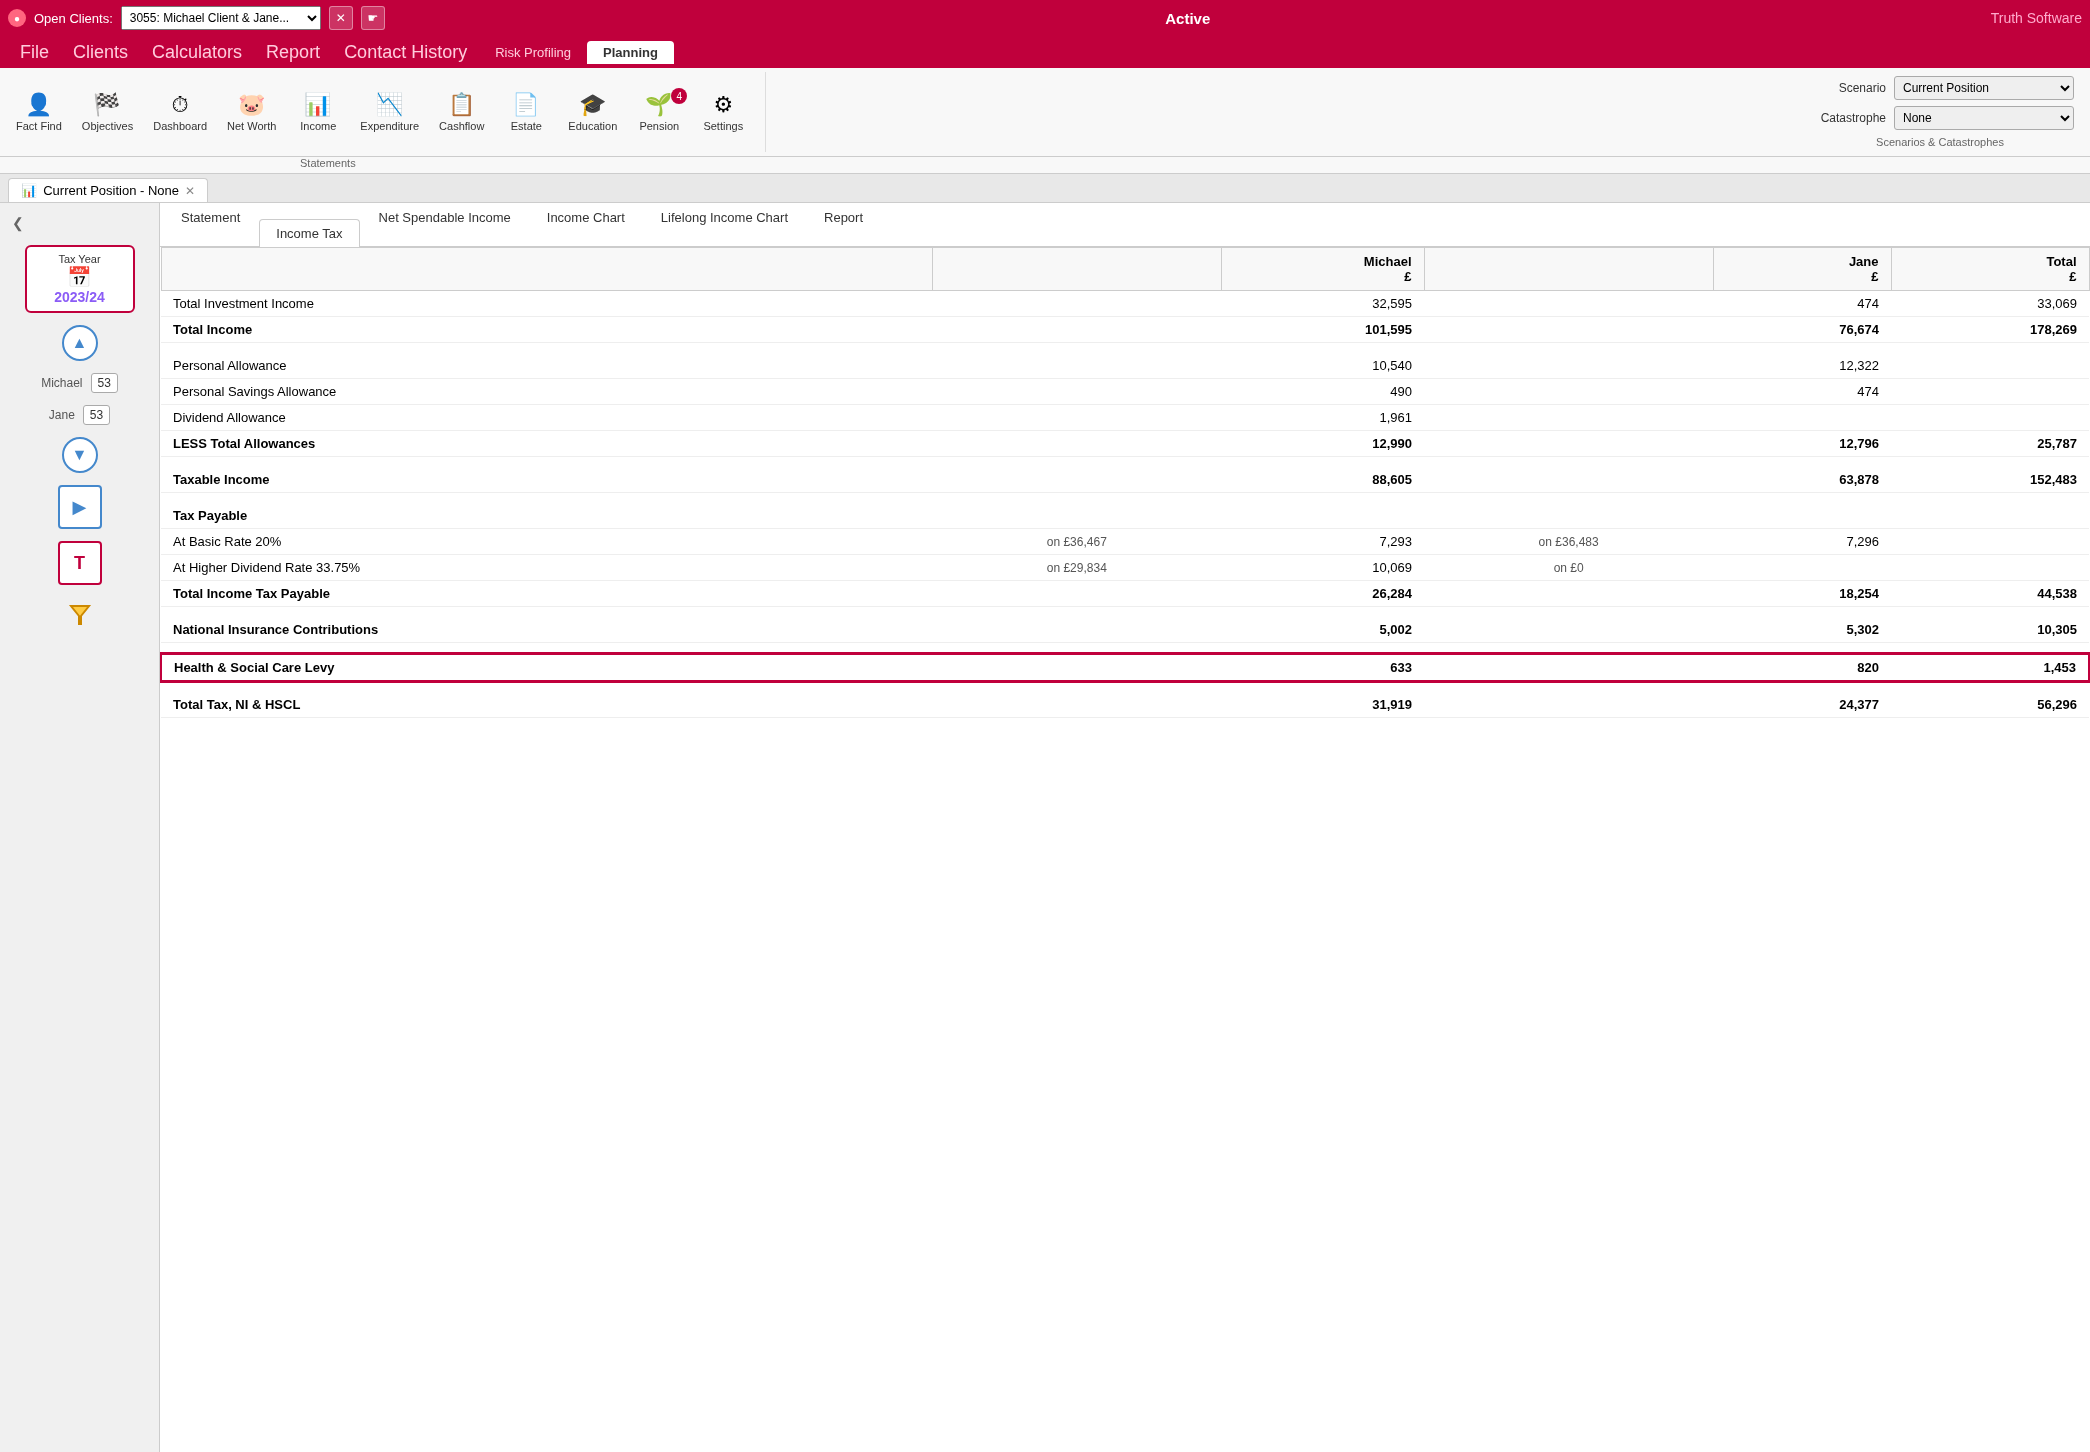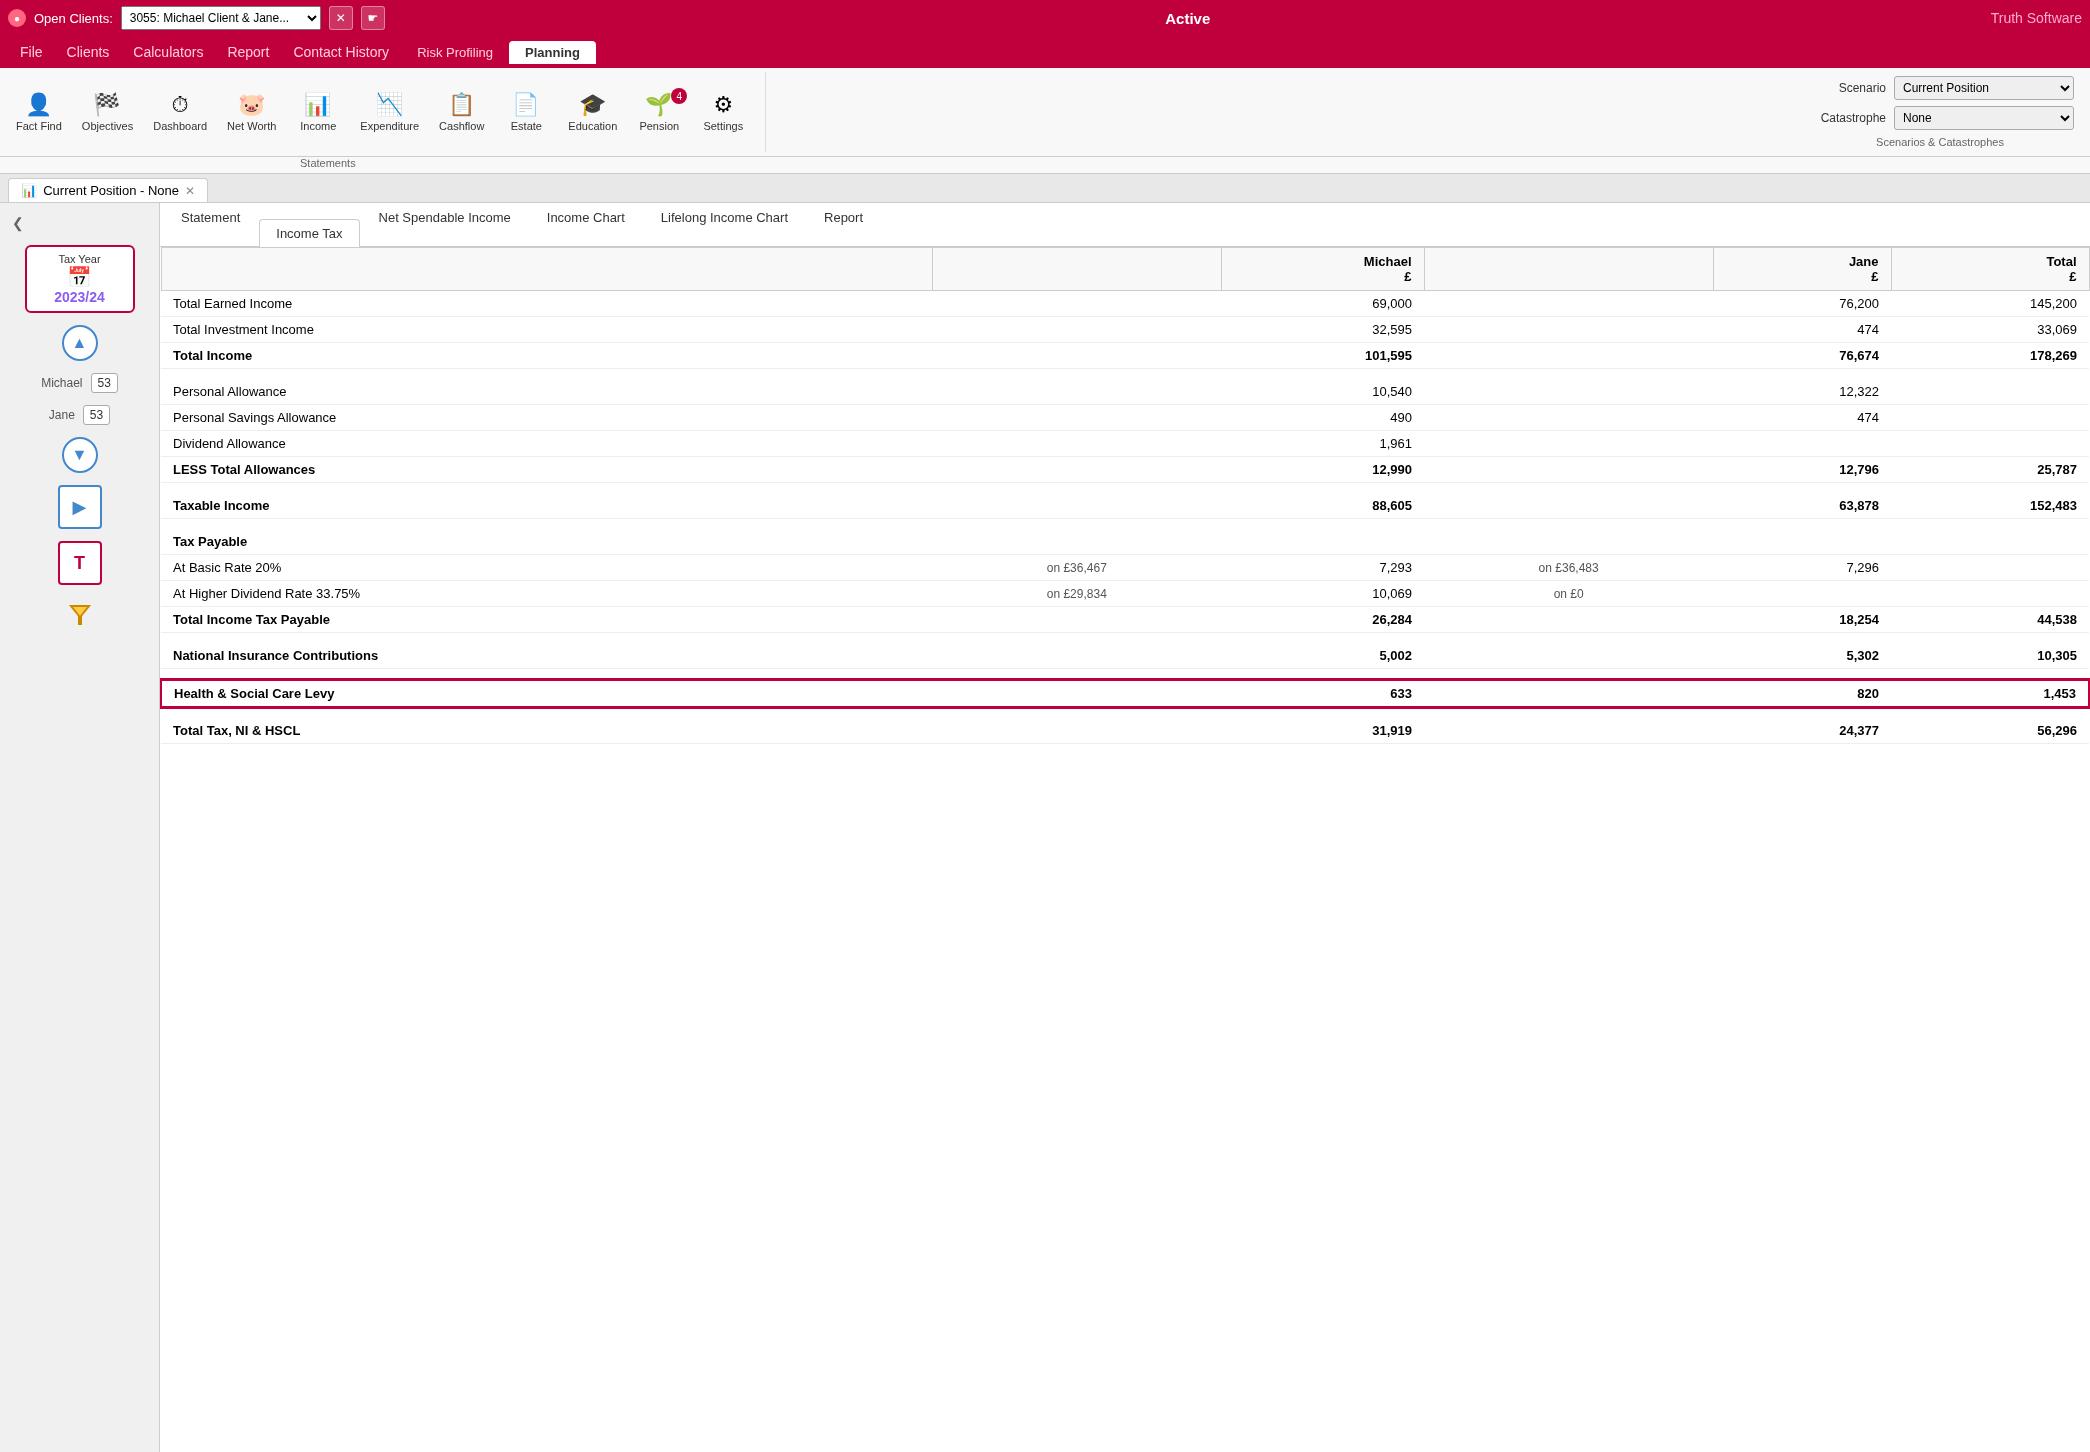--- a/index.html
+++ b/index.html
@@ -42,21 +42,21 @@
       background: #c0003c;
       display: flex;
       align-items: center;
       padding: 0 8px;
       height: 32px;
     }
     .menu-bar .menu-item {
       color: #ffccdd;
       padding: 4px 12px;
       cursor: pointer;
-      font-size: 14px;
+      font-size: 18px;
       border-radius: 3px;
     }
     .menu-bar .tab-active {
       background: white;
       color: #333;
       padding: 4px 16px;
       border-radius: 4px 4px 0 0;
       font-weight: bold;
       font-size: 13px;
     }
@@ -439,28 +439,20 @@
           <tr>
             <th class="label-col"></th>
             <th class="mid-col"></th>
             <th style="text-align:right;">Michael<br>£</th>
             <th class="mid-col"></th>
             <th style="text-align:right;">Jane<br>£</th>
             <th style="text-align:right;">Total<br>£</th>
           </tr>
         </thead>
         <tbody id="income-table-body">
-        <tr>
-              <td class="label-col">Total Earned Income</td>
-              <td class="mid-col"></td>
-              <td>69,000</td>
-              <td class="mid-col"></td>
-              <td>76,200</td>
-              <td>145,200</td>
-            </tr>
             <tr>
               <td class="label-col">Total Investment Income</td>
               <td class="mid-col"></td>
               <td>32,595</td>
               <td class="mid-col"></td>
               <td>474</td>
               <td>33,069</td>
             </tr>
             <tr class="bold">
               <td class="label-col">Total Income</td>

